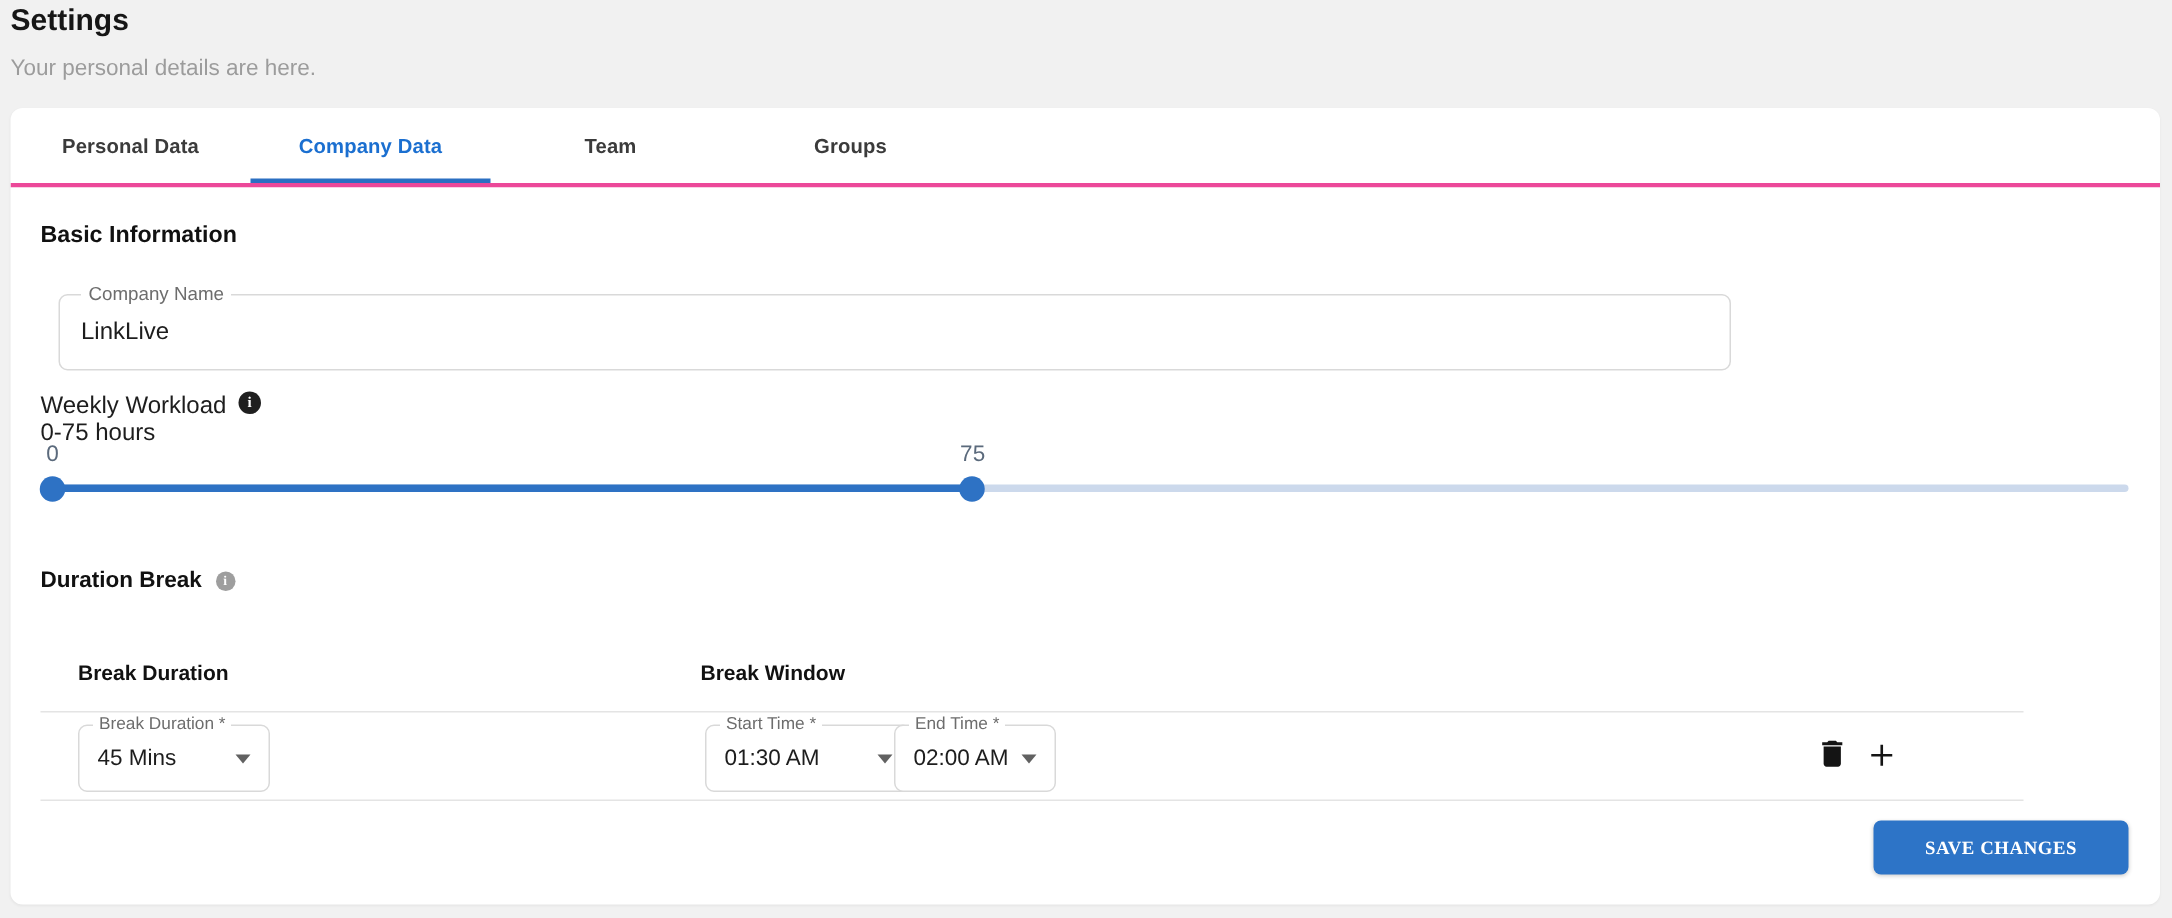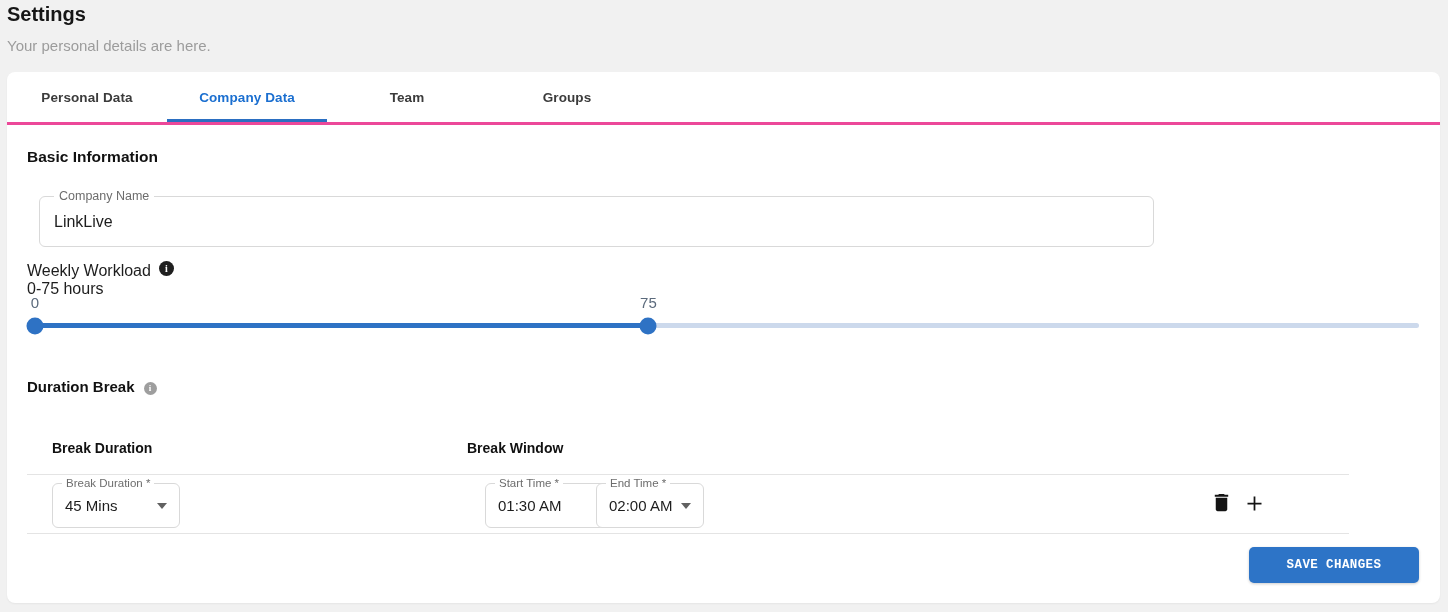--- a/index.html
+++ b/index.html
@@ -101,21 +101,21 @@
   .select-arrow {
     position:absolute; right:12px; top:19px; width:0; height:0;
     border-left:5.5px solid transparent; border-right:5.5px solid transparent;
     border-top:6px solid #616161;
   }
   .icon-btn { position:absolute; background:none; border:none; cursor:pointer; padding:0; line-height:0; }
   
   .save-btn {
     position:absolute; left:1242px; top:475px; width:170px; height:36px;
     background:#2d74c7; color:#fff; border:none; border-radius:5px;
-    font-family:Liberation Mono, monospace;
+    font-family:Liberation Serif, serif;
     font-size:12.5px; font-weight:700; letter-spacing:.4px; cursor:pointer;
     box-shadow:0 1px 3px rgba(0,0,0,0.2);
   }
 </style>
 </head>
 <body>
 
 <h1 class="page-title">Settings</h1>
 <div class="page-subtitle">Your personal details are here.</div>
 
@@ -165,21 +165,21 @@
   <div class="col-header" style="left:460px;">Break Window</div>
 
   <div class="divider" style="top:402px;"></div>
 
   <div class="outlined select-box" style="left:45px; width:128px;">
     <span class="float-label">Break Duration *</span>
     <span class="select-value">45 Mins</span>
     <span class="select-arrow"></span>
   </div>
 
-  <div class="outlined select-box" style="left:463px; width:138px;margin-left:15px;">
+  <div class="outlined select-box" style="left:463px; width:138px;">
     <span class="float-label">Start Time *</span>
     <span class="select-value">01:30 AM</span>
     <span class="select-arrow"></span>
   </div>
 
   <div class="outlined select-box" style="left:589px; width:108px;">
     <span class="float-label">End Time *</span>
     <span class="select-value">02:00 AM</span>
     <span class="select-arrow"></span>
   </div>

